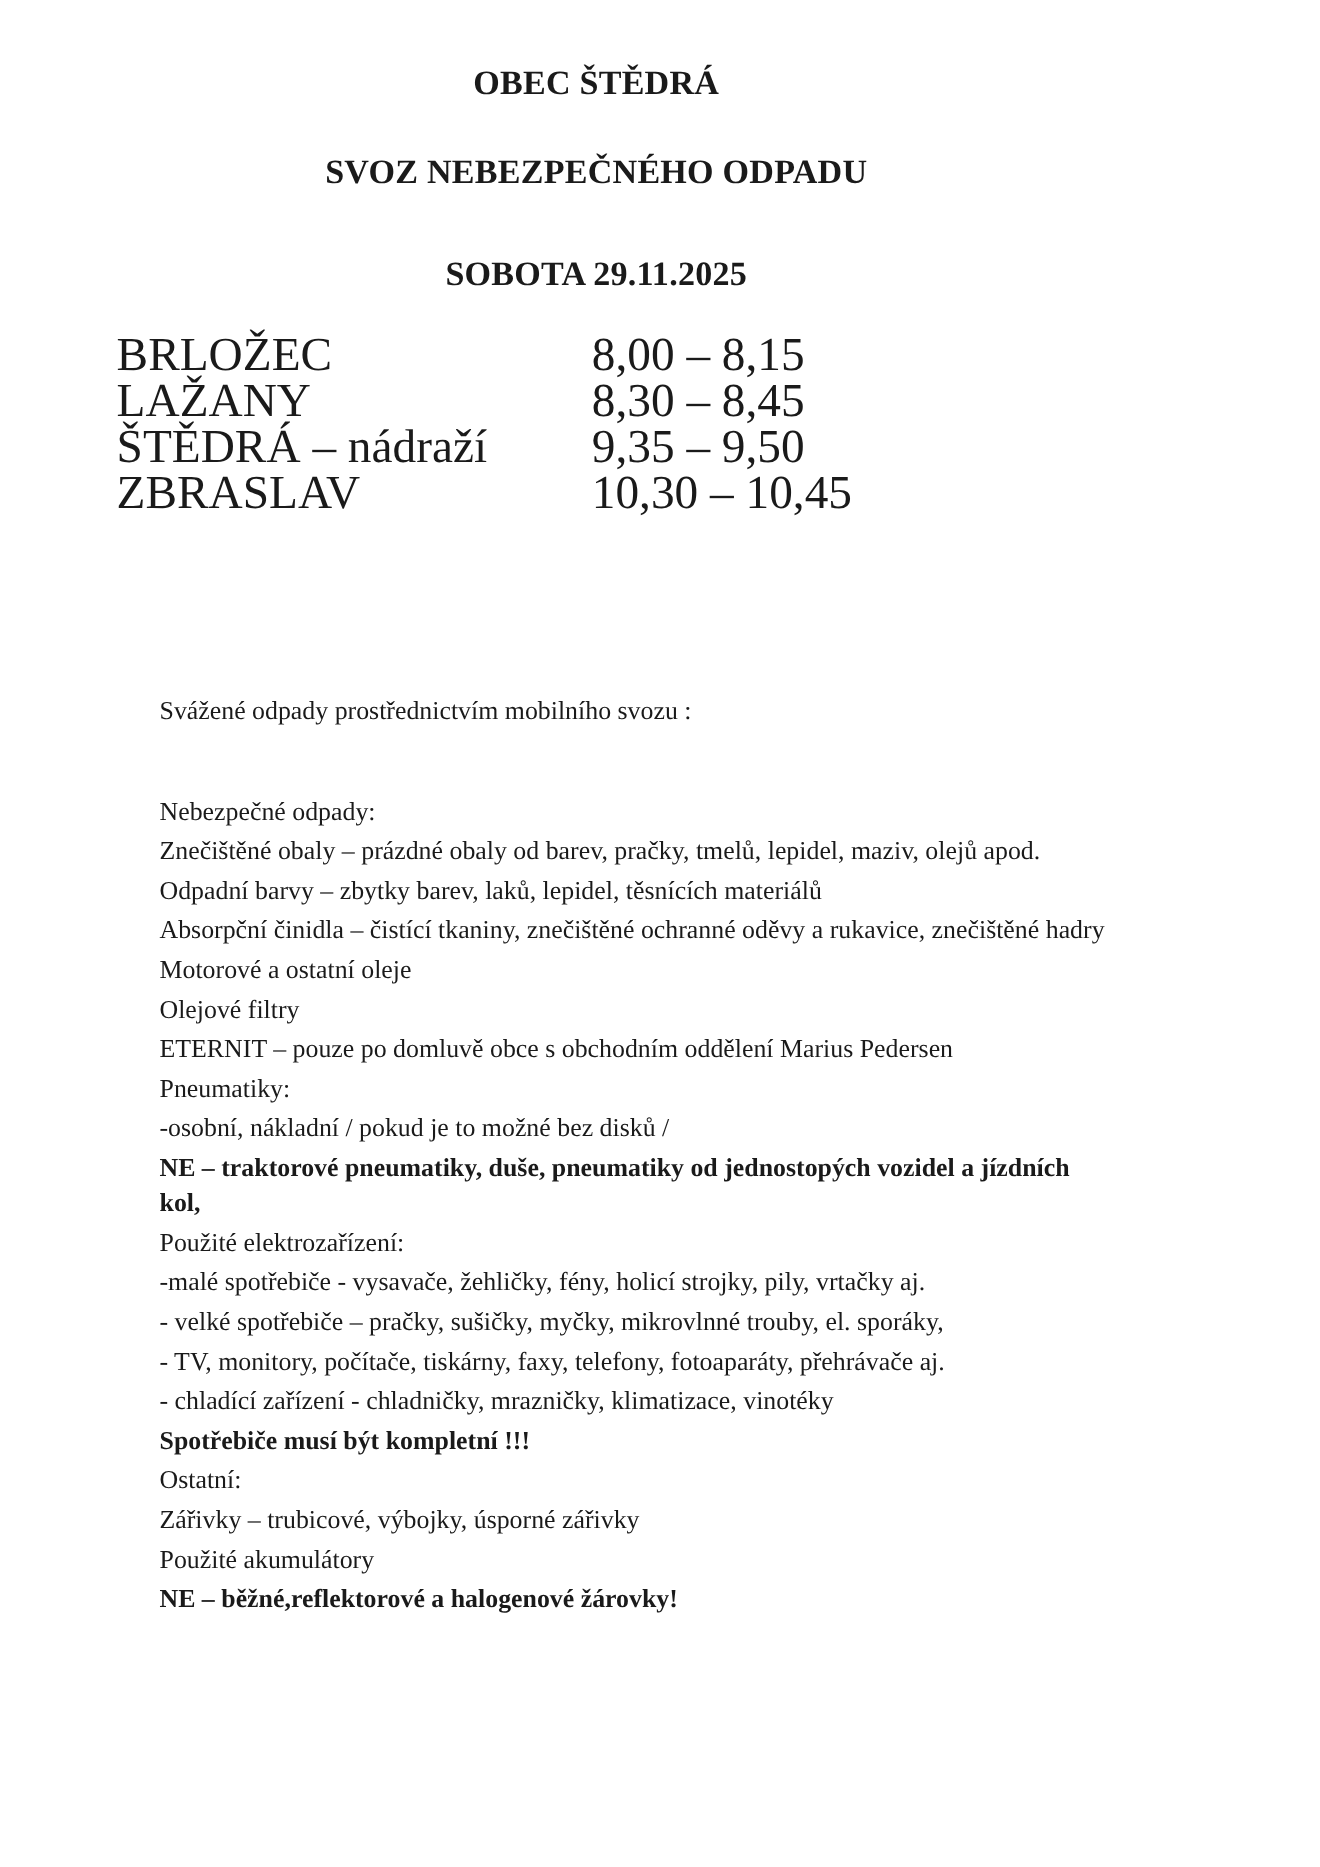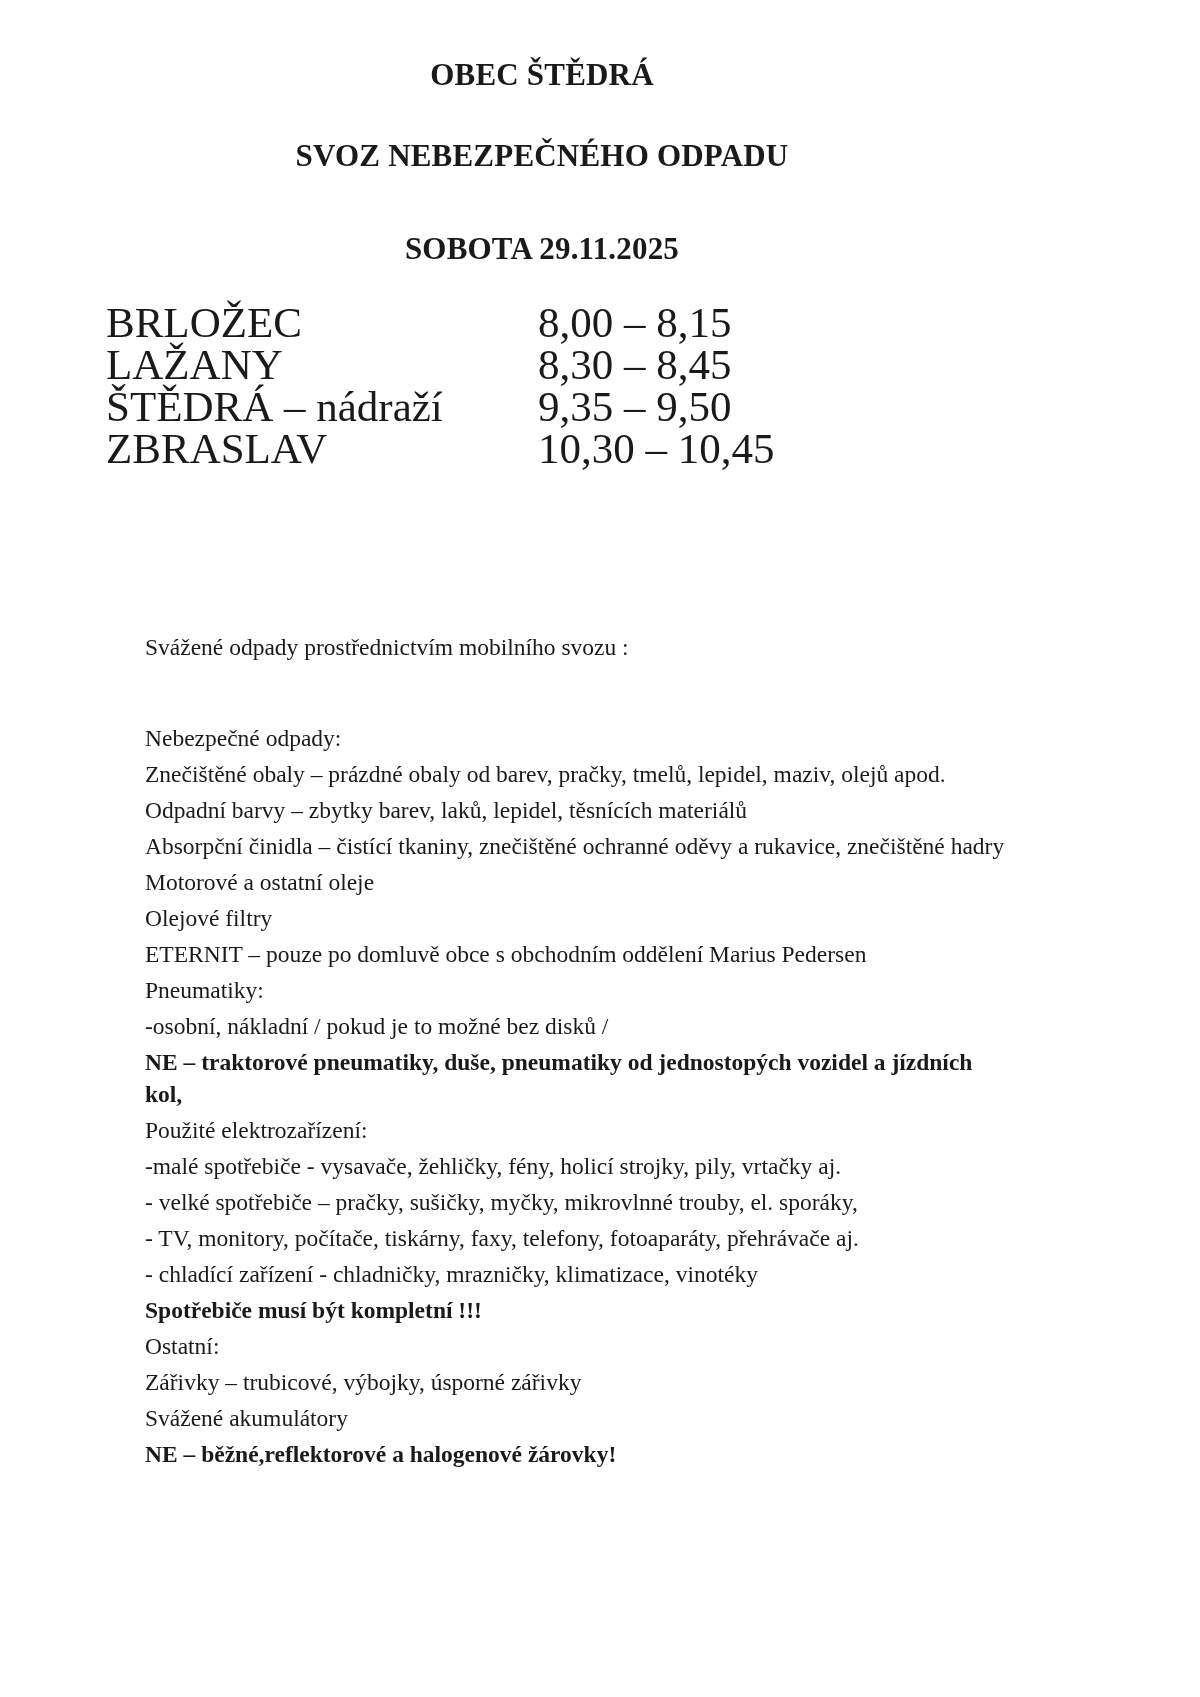--- a/index.html
+++ b/index.html
@@ -79,17 +79,17 @@
     <div class="line">-osobní, nákladní / pokud je to možné bez disků /</div>
     <div class="line wrap2 bold" style="width:840px">NE – traktorové pneumatiky, duše, pneumatiky od jednostopých vozidel a jízdních kol,</div>
     <div class="line">Použité elektrozařízení:</div>
     <div class="line">-malé spotřebiče - vysavače, žehličky, fény, holicí strojky, pily, vrtačky aj.</div>
     <div class="line">- velké spotřebiče – pračky, sušičky, myčky, mikrovlnné trouby, el. sporáky,</div>
     <div class="line">- TV, monitory, počítače, tiskárny, faxy, telefony, fotoaparáty, přehrávače aj.</div>
     <div class="line">- chladící zařízení - chladničky, mrazničky, klimatizace, vinotéky</div>
     <div class="line bold">Spotřebiče musí být kompletní !!!</div>
     <div class="line">Ostatní:</div>
     <div class="line">Zářivky – trubicové, výbojky, úsporné zářivky</div>
-    <div class="line">Svážené akumulátory</div>
+    <div class="line">Použité akumulátory</div>
     <div class="line bold">NE – běžné,reflektorové a halogenové žárovky!</div>
   </div>
 
 </div>
 
 </body></html>

